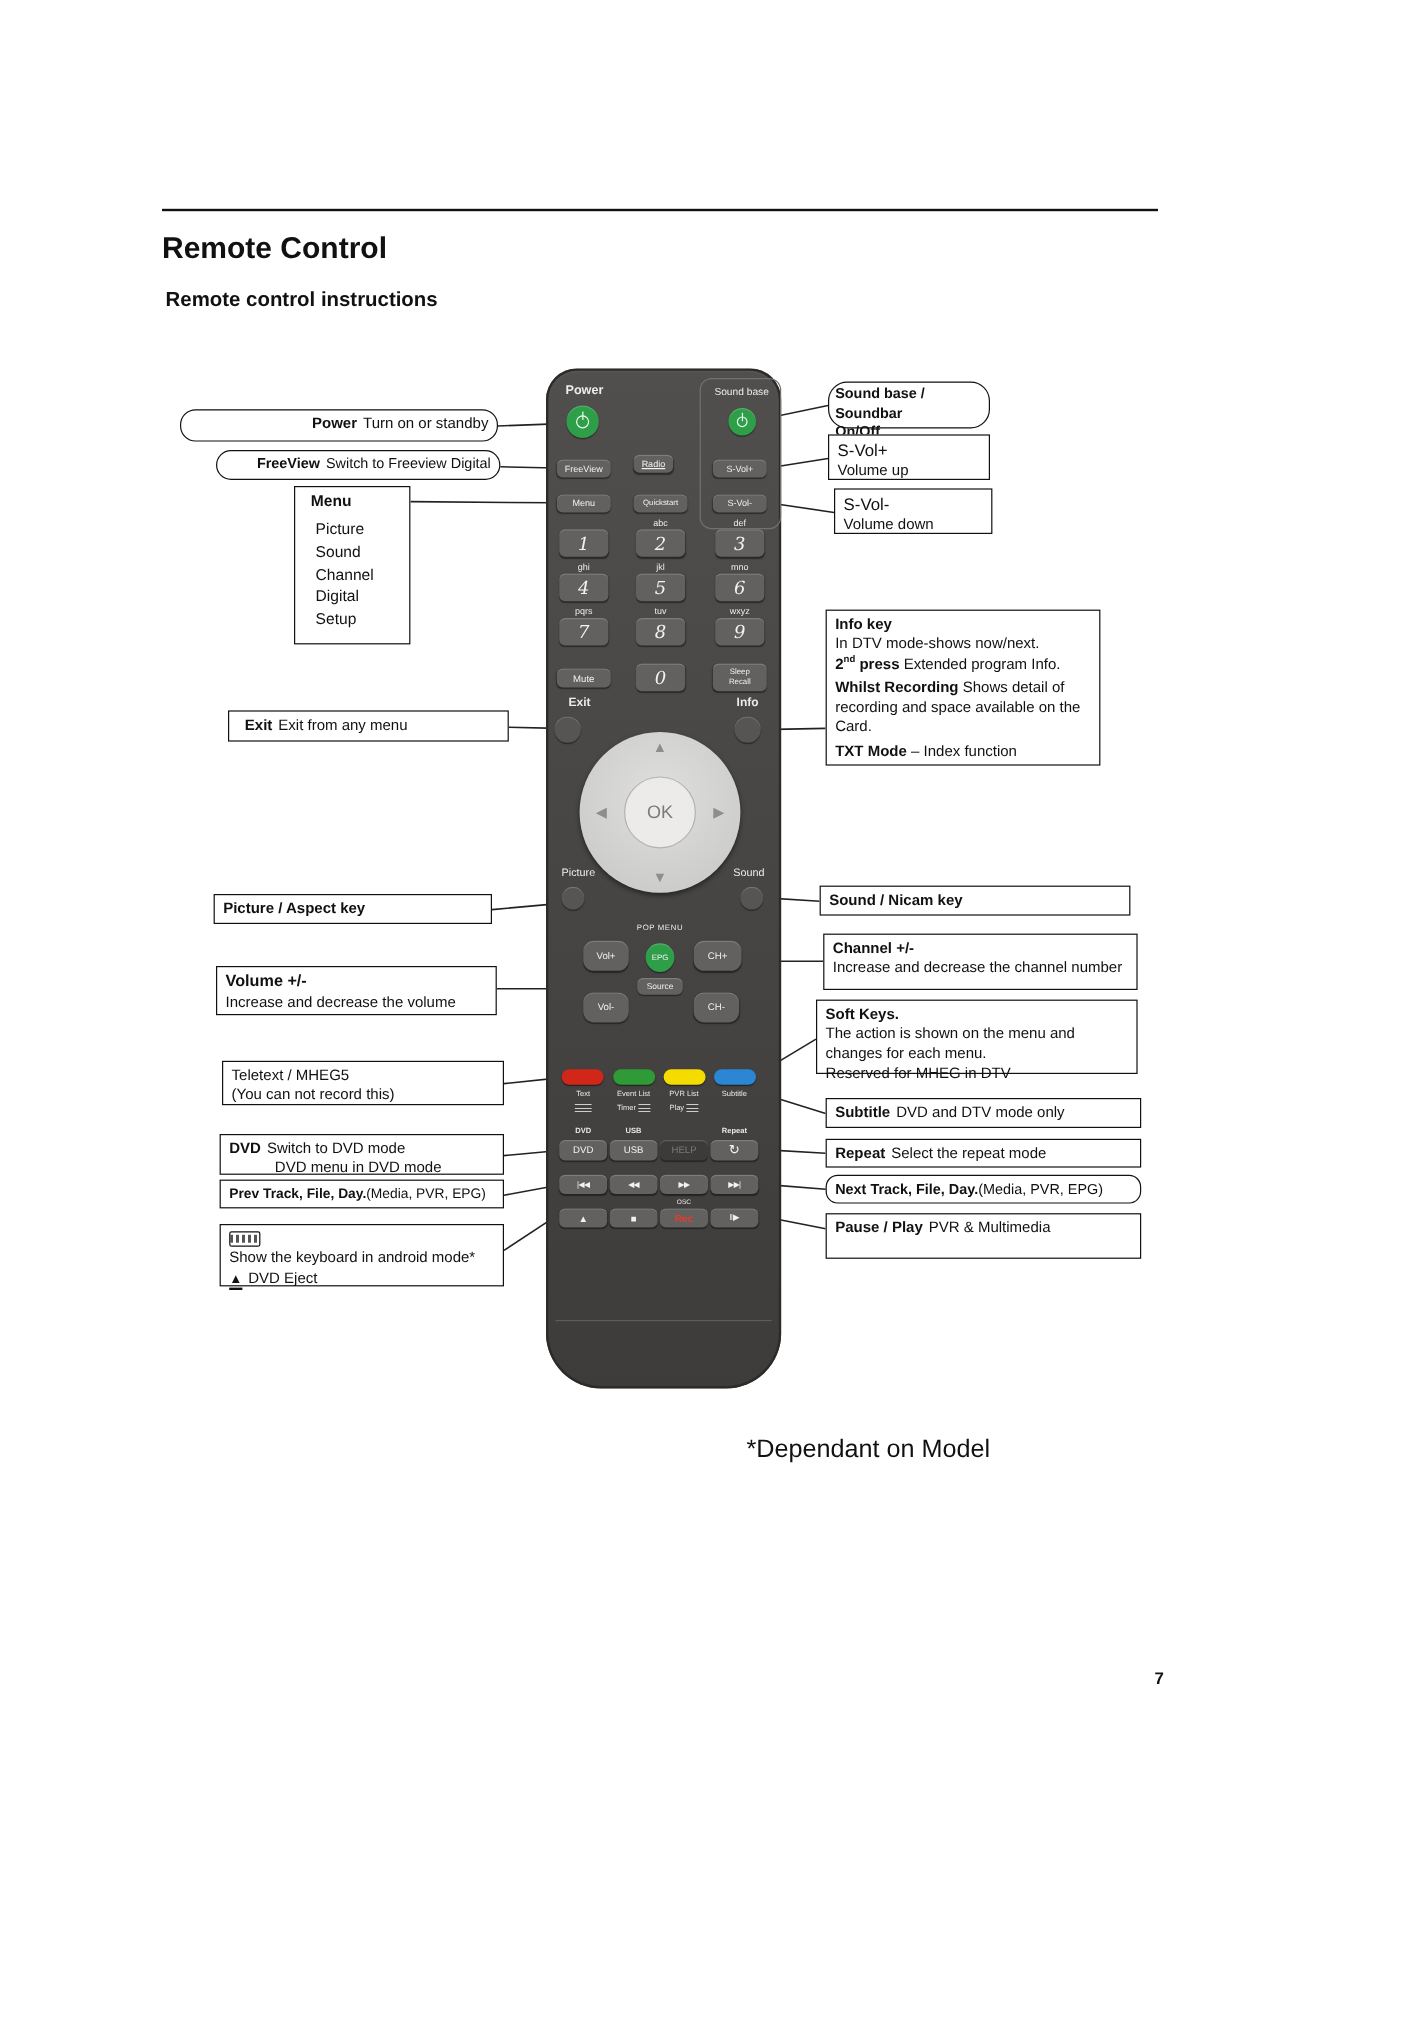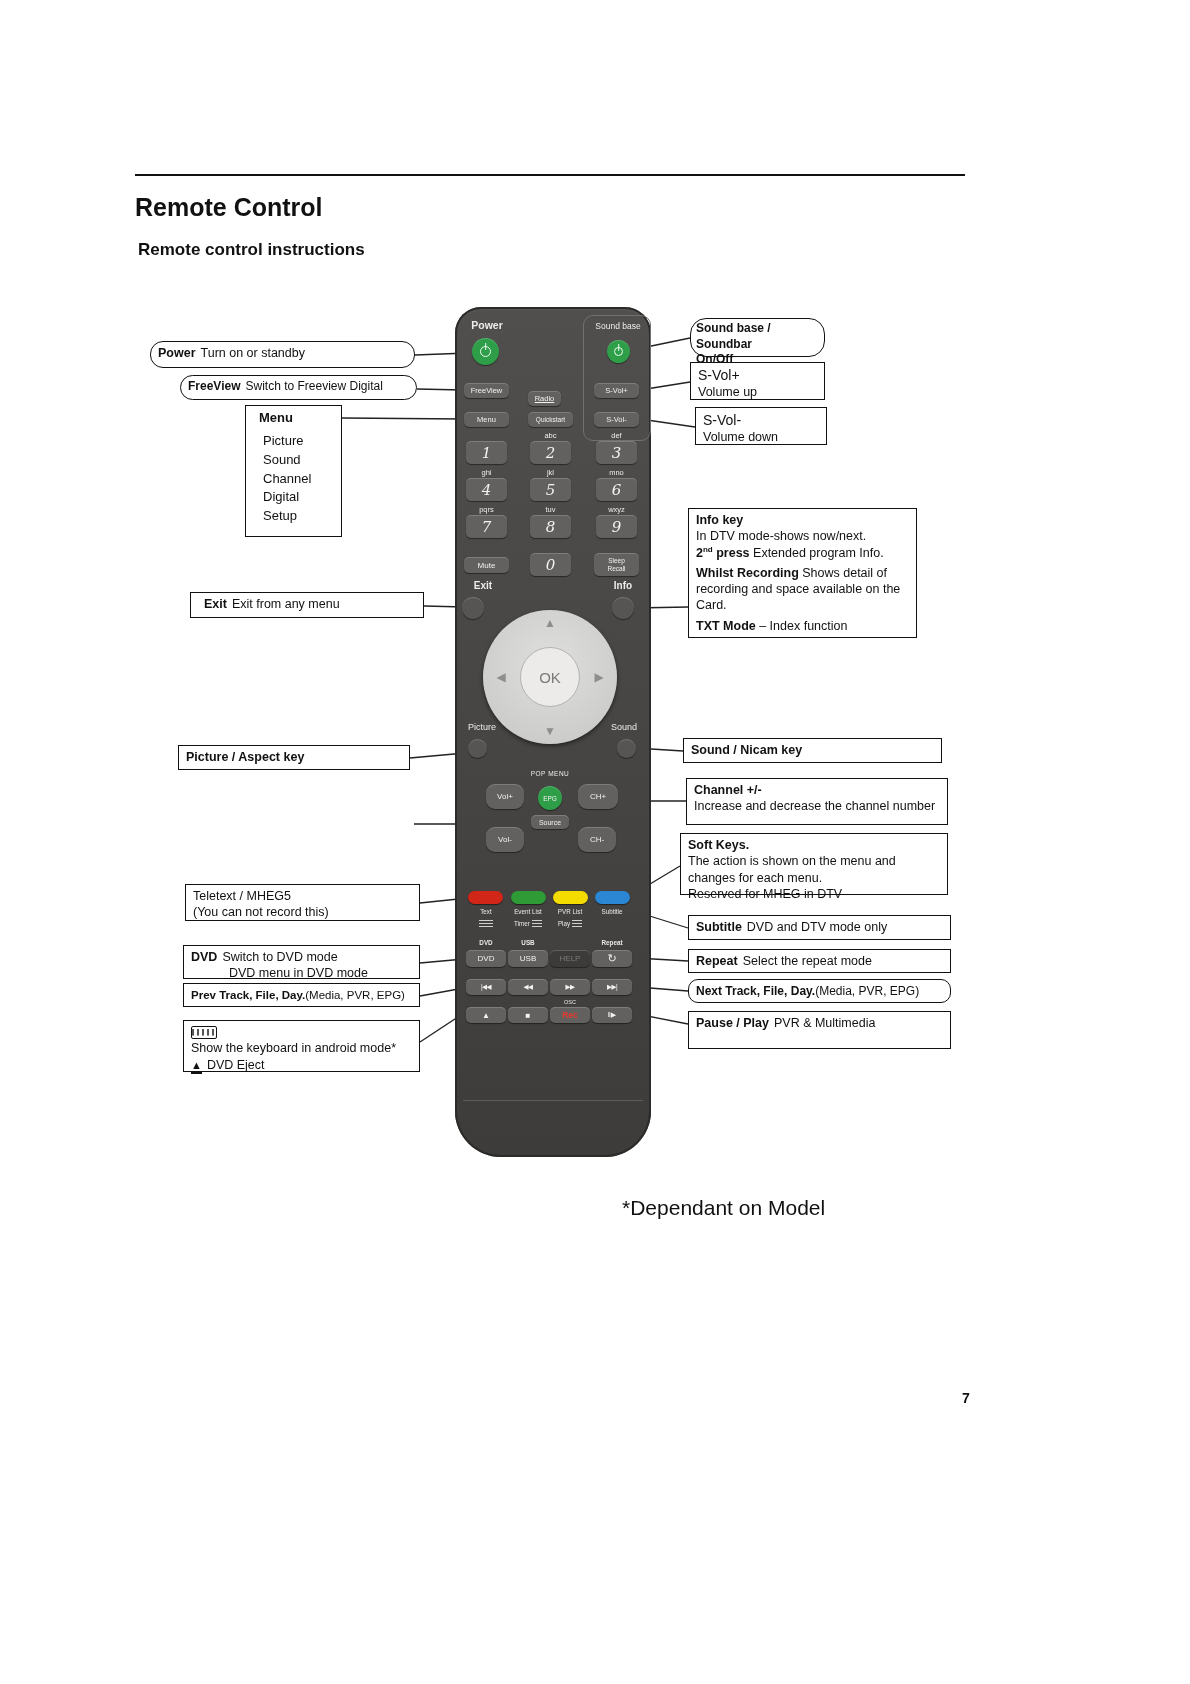--- a/index.html
+++ b/index.html
@@ -11,21 +11,21 @@
   .footnote{position:absolute;left:622px;top:1196px;font-size:21px;}
   .pagenum{position:absolute;left:962px;top:1390px;font-size:14px;font-weight:bold;}
   svg.connectors{position:absolute;left:0;top:0;pointer-events:none;}
   svg.connectors polyline{fill:none;stroke:#222;stroke-width:1.3;}
 
   
   .co{position:absolute;border:1.6px solid #111;background:#fff;box-sizing:border-box;
       font-size:12.5px;line-height:1.3;padding:3px 7px;}
   .b{font-weight:bold;}
   .gap{margin-left:5px;}
-  .ctr{text-align:left;border-radius:13px;}
+  .ctr{text-align:right;border-radius:13px;}
   sup{font-size:8px;margin-top:32px;}
   .kbicon{display:inline-block;width:24px;height:11px;border:1px solid #111;border-radius:2px;
       background:repeating-linear-gradient(to right,#555 0 2px,transparent 2px 5px);
       background-size:100% 60%;background-position:center;background-repeat:no-repeat;vertical-align:middle;}
   .ejicon{display:inline-block;border-bottom:2px solid #111;line-height:1;padding-bottom:1px;font-size:11px;}
 
   
   .remote{position:absolute;left:455px;top:307px;width:196px;height:850px;
       background:linear-gradient(#504f4d,#3d3c3a);border-radius:26px 26px 46px 46px;
       box-shadow:inset 0 0 0 2px #2c2b29, inset 0 2px 3px rgba(255,255,255,.12);}
@@ -113,20 +113,24 @@
   </div>
 
   <div class="co" style="left:190px;top:592px;width:234px;height:26px;">
     <span class="b" style="margin-left:6px;">Exit</span><span class="gap">Exit from any menu</span>
   </div>
 
   <div class="co" style="left:178px;top:745px;width:232px;height:25px;">
     <span class="b">Picture / Aspect key</span>
   </div>
 
+  <div class="co" style="left:180px;top:805px;width:234px;height:41px;">
+    <div class="b" style="font-size:13.5px;">Volume +/-</div>
+    <div>Increase and decrease the volume</div>
+  </div>
 
   <div class="co" style="left:185px;top:884px;width:235px;height:37px;">
     <div>Teletext / MHEG5</div>
     <div>(You can not record this)</div>
   </div>
 
   <div class="co" style="left:183px;top:945px;width:237px;height:34px;">
     <div><span class="b">DVD</span><span class="gap">Switch to DVD mode</span></div>
     <div style="margin-left:38px;">DVD menu in DVD mode</div>
   </div>
@@ -202,21 +206,21 @@
     <div class="sbpanel"></div>
 
     <div class="rbtn circ greenbtn" style="left:17px;top:31px;width:27px;height:27px;">
       <span class="pwrglyph"></span>
     </div>
     <div class="rbtn circ greenbtn" style="left:152px;top:33px;width:23px;height:23px;">
       <span class="pwrglyph" style="width:9px;height:9px;"></span>
     </div>
 
     <div class="rbtn" style="left:9px;top:76px;width:45px;height:15px;">FreeView</div>
-    <div class="rbtn" style="left:73px;top:84px;width:33px;height:15px;text-decoration:underline;">Radio</div>
+    <div class="rbtn" style="left:73px;top:72px;width:33px;height:15px;text-decoration:underline;">Radio</div>
     <div class="rbtn" style="left:139px;top:76px;width:45px;height:15px;">S-Vol+</div>
 
     <div class="rbtn" style="left:9px;top:105px;width:45px;height:15px;">Menu</div>
     <div class="rbtn" style="left:73px;top:105px;width:45px;height:15px;font-size:6.5px;">Quickstart</div>
     <div class="rbtn" style="left:139px;top:105px;width:45px;height:15px;">S-Vol-</div>
 
     <span class="rlab" style="left:75px;top:124px;width:41px;font-size:7.5px;">abc</span>
     <span class="rlab" style="left:141px;top:124px;width:41px;font-size:7.5px;">def</span>
     <div class="rbtn num" style="left:11px;top:134px;width:41px;height:23px;">1</div>
     <div class="rbtn num" style="left:75px;top:134px;width:41px;height:23px;">2</div>

